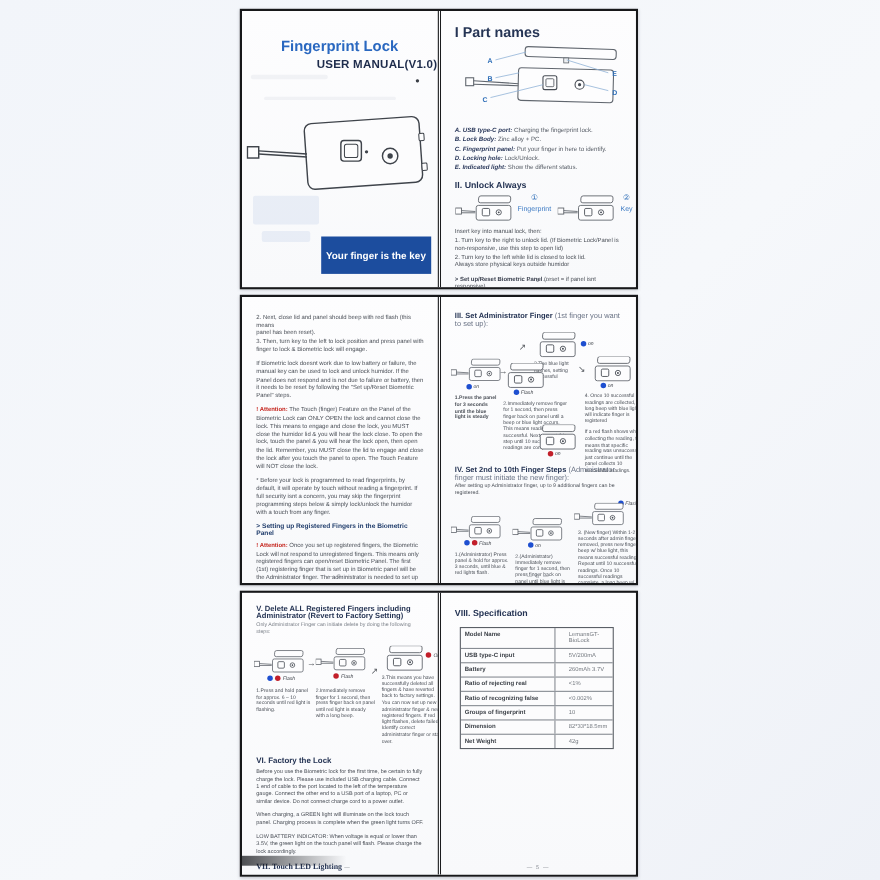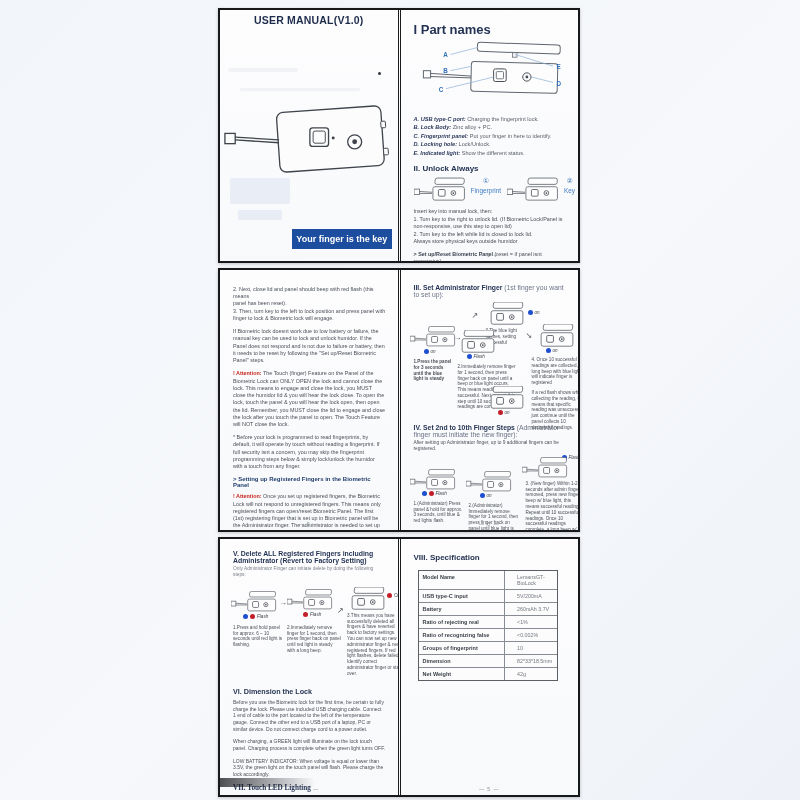--- a/index.html
+++ b/index.html
@@ -15,22 +15,22 @@
   
   .t{font-size:5.4px;line-height:1.34;color:#4a4f57;white-space:pre-line;margin:0 0 6px 0;}
   .h-sec{font-size:13px;font-weight:bold;color:#253454;margin:0 0 4px 0;}
   .h-sub{font-size:6px;font-weight:bold;color:#24406e;margin:6px 0 5px 0;}
   .h-rest{font-weight:normal;color:#6b7486;}
   .red{color:#c5261f;font-weight:bold;}
   .bold{font-weight:bold;color:#3c4250;}
   .pg-footer{position:absolute;bottom:3px;left:0;right:0;text-align:center;font-size:5px;color:#8a8f96;letter-spacing:1px;}
   
   .cov-title{margin-top:24px;text-align:center;font-size:13.5px;font-weight:bold;color:#2a68c0;}
-  .cov-sub{text-align:center;font-size:10.5px;font-weight:bold;color:#1e2c4c;margin-top:4px;letter-spacing:.2px;}
-  .cov-banner{position:absolute;left:72px;right:6px;bottom:12px;height:20px;background:#1c4d9e;color:#fff;font-weight:bold;font-size:9px;display:flex;align-items:center;justify-content:center;}
+  .cov-sub{text-align:right;font-size:10.5px;font-weight:bold;color:#1e2c4c;margin-top:4px;letter-spacing:.2px;}
+  .cov-banner{position:absolute;left:72px;right:6px;bottom:12px;height:34px;background:#1c4d9e;color:#fff;font-weight:bold;font-size:9px;display:flex;align-items:center;justify-content:center;}
   .cov-lock{position:absolute;left:4px;top:86px;width:168px;height:86px;}
   .ghost{position:absolute;background:rgba(110,125,155,.08);border-radius:2px;}
   .ghost.blue{background:rgba(90,125,200,.10);}
   .ink-dot{position:absolute;width:2.5px;height:3px;background:#3a3f46;border-radius:50%;}
   
   .parts-diagram{position:relative;width:170px;height:72px;margin:2px 0 2px 0;}
   .plist{margin:0 0 2px 0;}
   .prow{font-size:5.6px;line-height:1.5;color:#5a6069;}
   .prow .pk{font-weight:bold;font-style:italic;color:#2c3a5c;}
   .methods{display:flex;align-items:flex-start;gap:6px;margin:4px 0 6px 0;}
@@ -78,20 +78,21 @@
     </defs>
   </svg>
 
   <div class="sp" id="sp1">
 
     <div class="pg l">
       <div class="ghost" style="left:8px;top:58px;width:70px;height:4px;"></div>
       <div class="ghost" style="left:20px;top:78px;width:120px;height:3px;"></div>
       <div class="ghost blue" style="left:10px;top:168px;width:60px;height:26px;"></div>
       <div class="ghost blue" style="left:18px;top:200px;width:44px;height:10px;"></div>
+      <div class="cov-title">Fingerprint Lock</div>
       <div class="cov-sub">USER MANUAL(V1.0)</div>
       <span class="ink-dot" style="left:158px;top:62px;"></span>
       <svg class="cov-lock" viewBox="0 0 180 92">
         <g stroke="#3f444b" fill="#fcfcfd" stroke-width="1.4">
           <rect x="58" y="14" width="112" height="64" rx="7" transform="rotate(-4 114 46)"></rect>
           <rect x="168" y="27" width="5" height="7" rx="1" transform="rotate(-4 170 30)" stroke-width="1"></rect>
           <rect x="171" y="56" width="5" height="7" rx="1" transform="rotate(-4 173 59)" stroke-width="1"></rect>
           <rect x="92" y="34" width="20" height="20" rx="3" fill="none"></rect>
           <rect x="95.5" y="37.5" width="13" height="13" rx="2" fill="none" stroke-width="1"></rect>
           <circle cx="140" cy="49" r="7.5" fill="none"></circle>
@@ -348,21 +349,21 @@
           <svg class="mlk" viewBox="0 0 42 29" style="position:absolute;left:118px;top:6px;width:34px;height:23px;">
               <use href="#mlock"></use>
             </svg>
           <span class="led" style="left:154px;top:12px;">
               <i class="dot r"></i>
               <em>On</em>
             </span>
           <div class="step" style="left:114px;top:32px;width:56px;">3.This means you have successfully deleted all fingers &amp; have reverted back to factory settings. You can now set up new administrator finger &amp; new registered fingers. If red light flashes, delete failed.  Identify correct administrator finger or start over.</div>
         </div>
 
-        <div class="h-sec" style="font-size:7.2px;margin:2px 0 3px 0;">VI. Dimension the Lock</div>
+        <div class="h-sec" style="font-size:7.2px;margin:2px 0 3px 0;">VI. Factory the Lock</div>
         <p class="t" style="font-size:5px;">Before you use the Biometric lock for the first time, be certain to fully charge the lock.  Please use included USB charging cable. Connect 1 end of cable to the port located to the left of the temperature gauge. Connect the other end to a USB port of a laptop, PC or similar device. Do not connect charge cord to a power outlet.</p>
         <p class="t" style="font-size:5px;">When charging, a GREEN light will illuminate on the lock touch panel. Charging process is complete when the green light turns OFF.</p>
         <p class="t" style="font-size:5px;">LOW BATTERY INDICATOR: When voltage is equal or lower than 3.5V, the green light on the touch panel will flash.  Please charge the lock accordingly.</p>
         <div class="h-sec" style="font-size:7.2px;margin:0 0 3px 0;font-family:Liberation Serif, serif;">VII. Touch LED Lighting</div>
 
       </div>
       <div class="shadow-strip"></div>
       <div class="pg-footer">— 4 —</div>
     </div>
 

